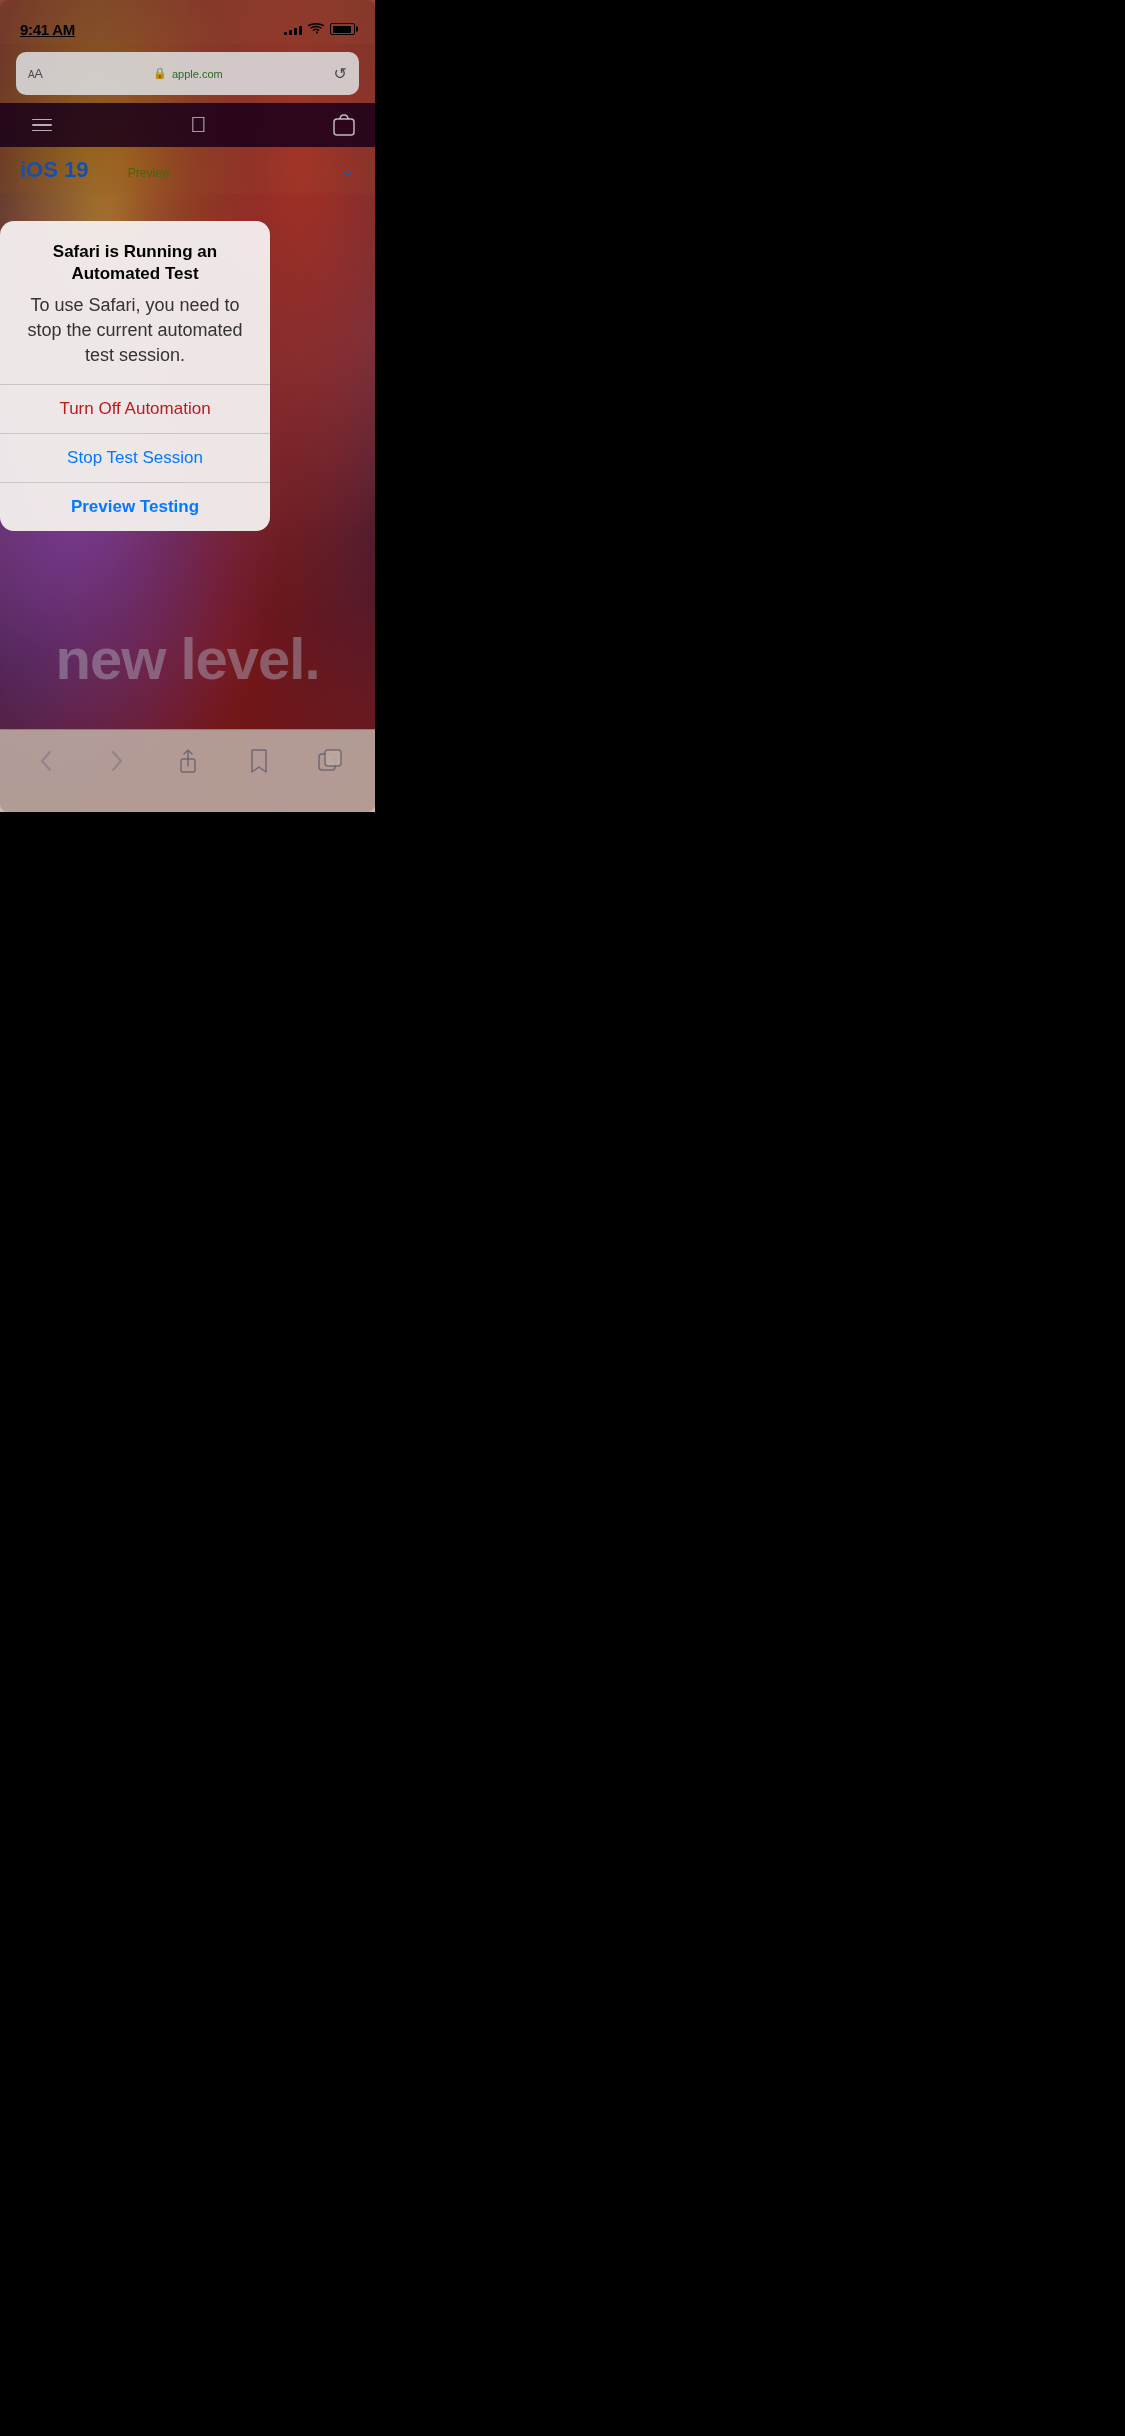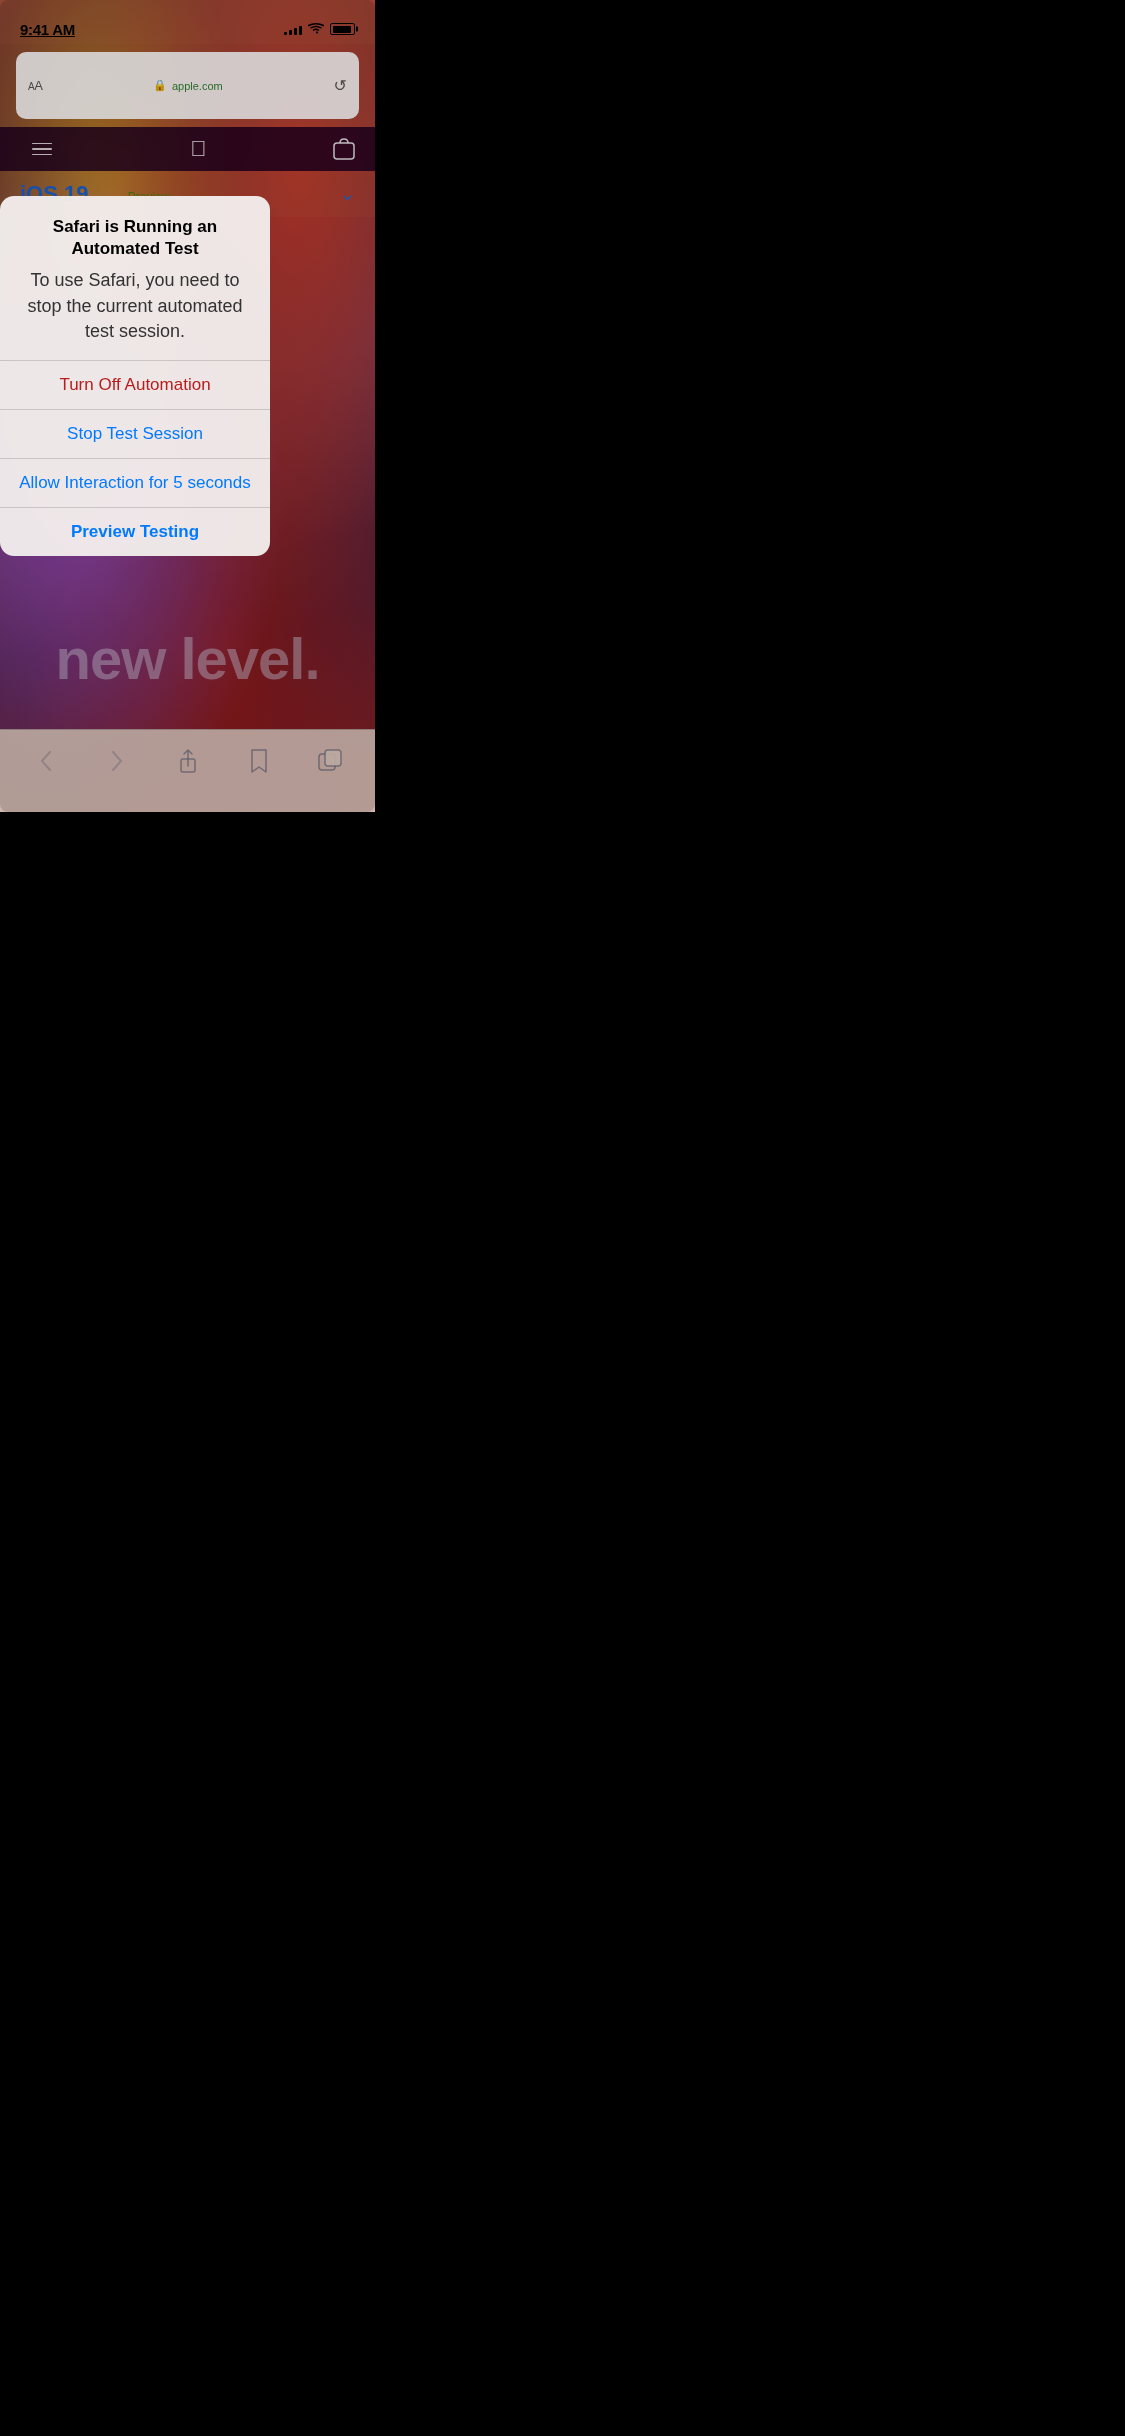--- a/index.html
+++ b/index.html
@@ -102,21 +102,21 @@
       z-index: 10;
       background: rgba(180, 100, 70, 0.2);
       padding: 8px 16px 8px 16px;
     }
 
     .url-bar {
       background: rgba(255, 255, 255, 0.9);
       border-radius: 10px;
       display: flex;
       align-items: center;
-      padding: 24px 12px;
+      padding: 12px 12px;
       gap: 8px;
     }
 
     .url-aa {
       font-size: 13px;
       color: #555;
       font-weight: 500;
       letter-spacing: -0.5px;
     }
 
@@ -370,21 +370,20 @@
 <div class="new-level-text">new level.</div>
 
 <div class="dialog-overlay">
   <div class="dialog">
     <div class="dialog-header">
       <div class="dialog-title">Safari is Running an Automated Test</div>
       <div class="dialog-message">To use Safari, you need to stop the current automated test session.</div>
     </div>
     <button class="dialog-button btn-destructive">Turn Off Automation</button>
     <button class="dialog-button btn-blue">Stop Test Session</button>
-    <button class="dialog-button btn-blue">Allow Interaction for 5 seconds</button>
     <button class="dialog-button btn-blue-bold">Preview Testing</button>
   </div>
 </div>
 
 <div class="bottom-toolbar">
   <button class="toolbar-btn">
     <svg width="14" height="22" viewBox="0 0 14 22">
       <path d="M11 2 L3 11 L11 20" stroke="rgba(100,100,120,0.35)" stroke-width="2" fill="none" stroke-linecap="round"></path>
     </svg>
   </button>

